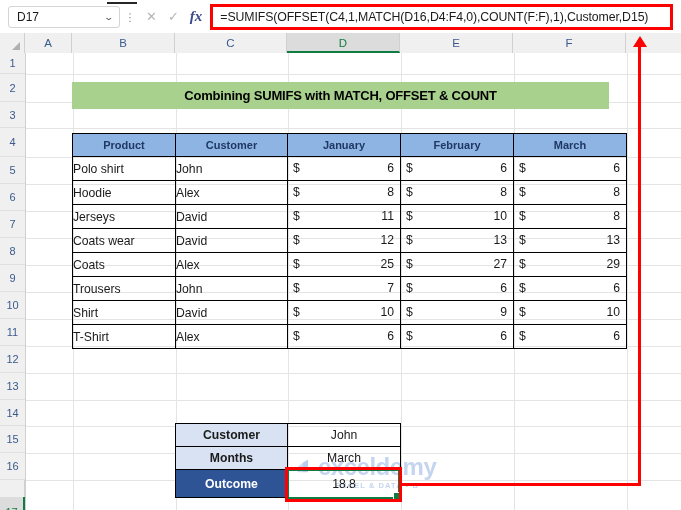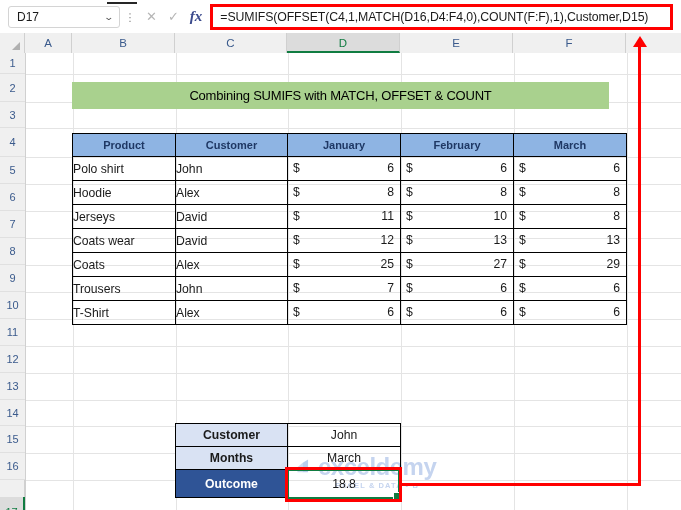--- a/index.html
+++ b/index.html
@@ -90,21 +90,21 @@
     position: absolute; top: 0; width: 1px; height: 457px; background: #e4e4e4;
   }
   .gridline-h {
     position: absolute; left: 0; width: 656px; height: 1px; background: #e4e4e4;
   }
 
   
   .title-banner {
     position: absolute; background: #a9d18e;
     display: flex; align-items: center; justify-content: center;
-    font-size: 13px; font-weight: normal; color: #000;
+    font-size: 13px; font-weight: bold; color: #000;
     letter-spacing: -0.2px;
   }
 
   
   .tbl { position: absolute; border-collapse: collapse; }
   .tbl td, .tbl th {
     border: 1px solid #000; font-size: 12.2px; color: #1a1a1a;
     padding: 0; height: 23px;
   }
   .tbl th {
@@ -348,20 +348,36 @@
         <td class="cell-money">
             <span class="dollar">$</span>
             <span class="amt">6</span>
           </td>
         <td class="cell-money">
             <span class="dollar">$</span>
             <span class="amt">6</span>
           </td>
       </tr>
       <tr>
+        <td class="cell-text">Shirt</td>
+        <td class="cell-text">David</td>
+        <td class="cell-money">
+            <span class="dollar">$</span>
+            <span class="amt">10</span>
+          </td>
+        <td class="cell-money">
+            <span class="dollar">$</span>
+            <span class="amt">9</span>
+          </td>
+        <td class="cell-money">
+            <span class="dollar">$</span>
+            <span class="amt">10</span>
+          </td>
+      </tr>
+      <tr>
         <td class="cell-text">T-Shirt</td>
         <td class="cell-text">Alex</td>
         <td class="cell-money">
             <span class="dollar">$</span>
             <span class="amt">6</span>
           </td>
         <td class="cell-money">
             <span class="dollar">$</span>
             <span class="amt">6</span>
           </td>

